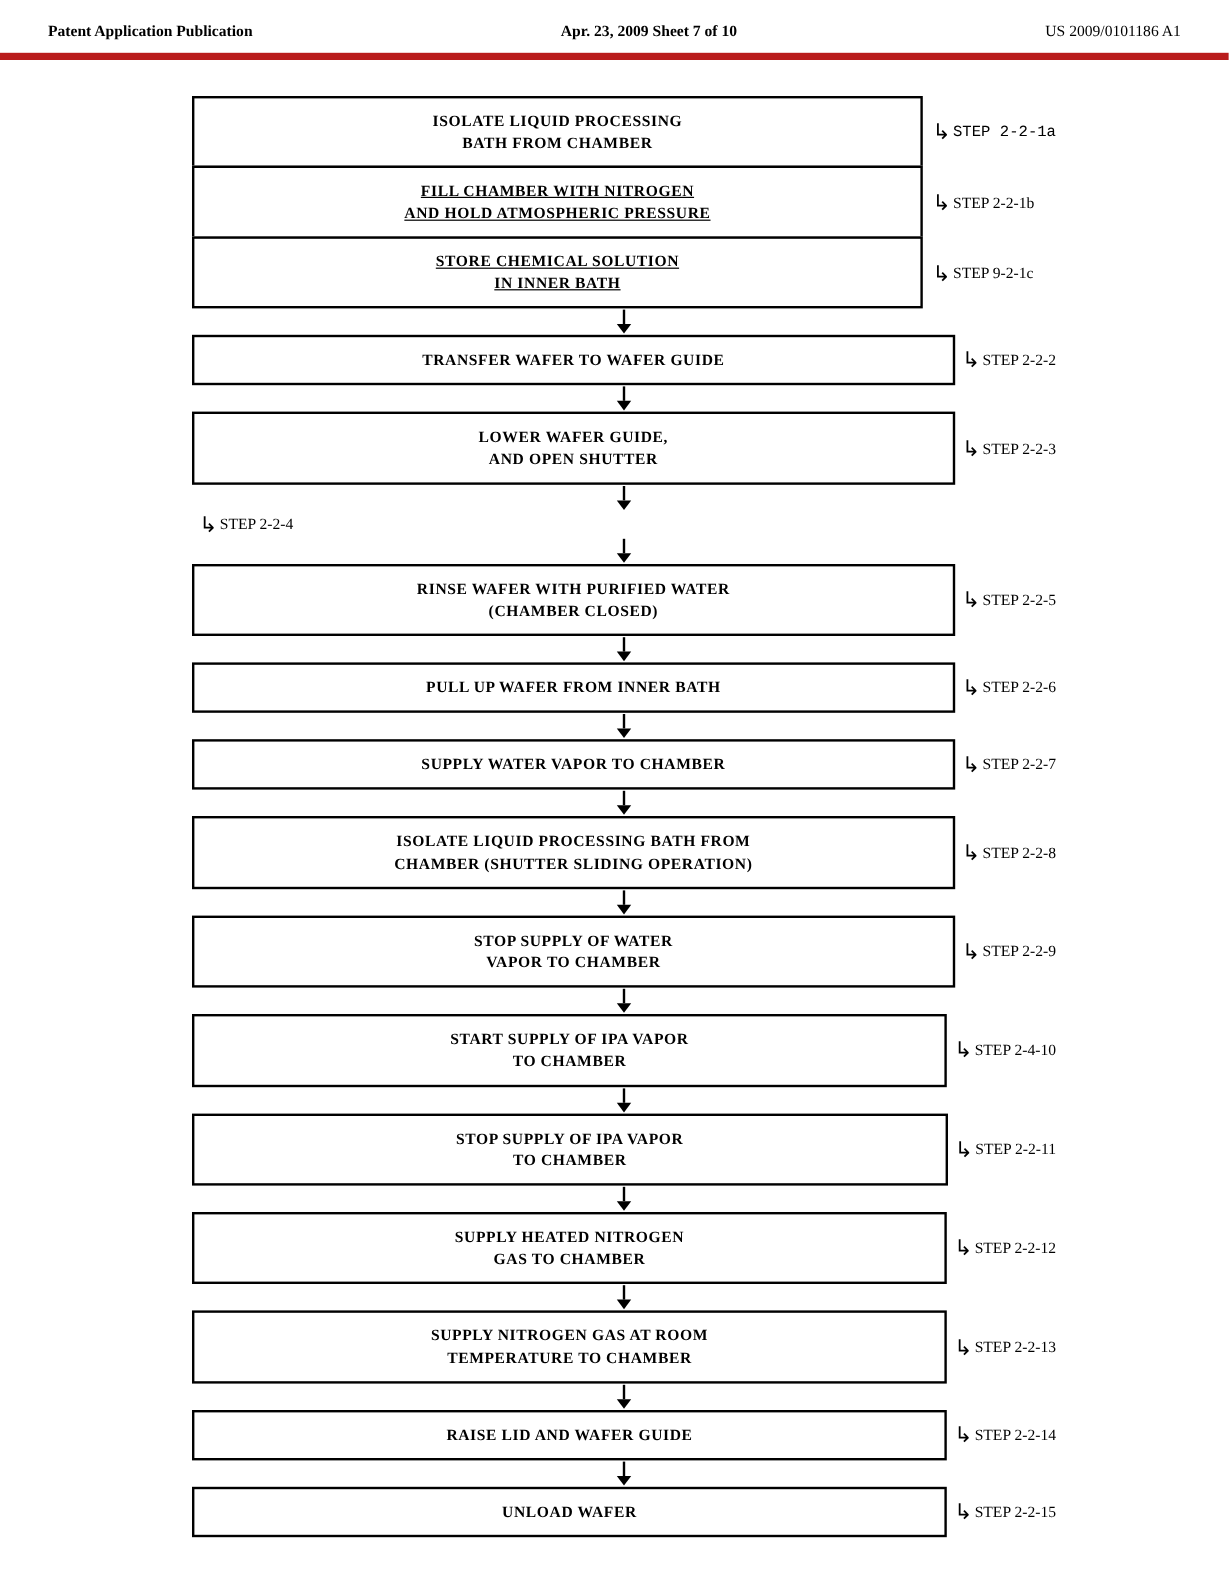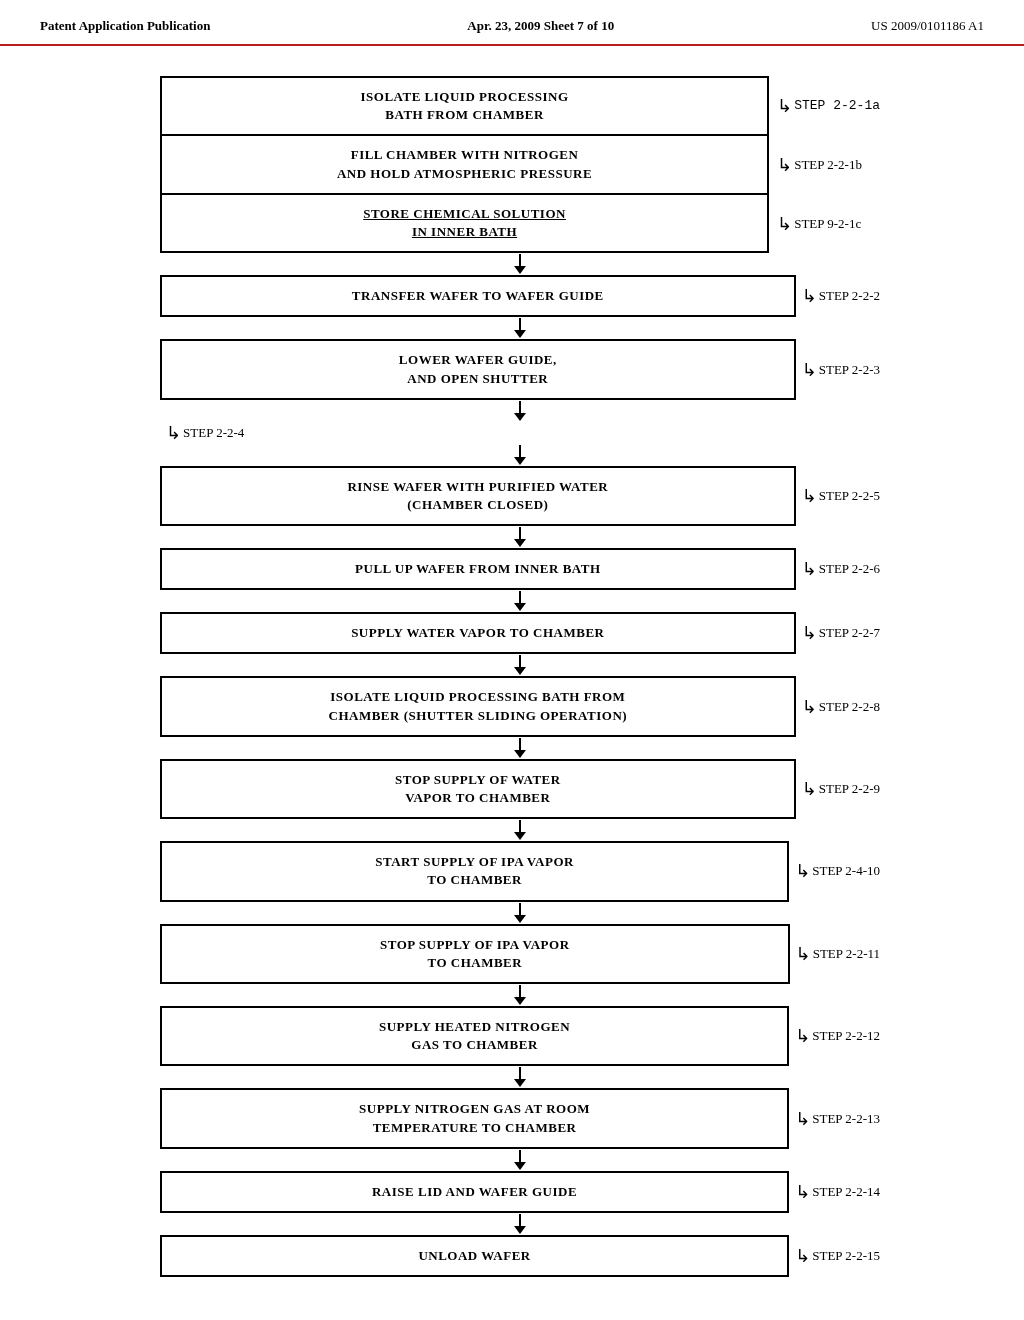--- a/index.html
+++ b/index.html
@@ -9,21 +9,21 @@
       width: 1024px;
       min-height: 1320px;
       position: relative;
     }
 
     .page-header {
       display: flex;
       justify-content: space-between;
       align-items: center;
       padding: 18px 40px 10px 40px;
-      border-bottom: 2px solid #b91c1c;
+      border-bottom: 6px solid #b91c1c;
       font-size: 13px;
       text-align: center;
     }
 
     .page-header-left {
       font-weight: bold;
     }
 
     .page-header-center {
       font-weight: bold;
@@ -127,21 +127,21 @@
 
   <div class="bracket-group-container">
     <div class="bracket-steps-col">
 
       <div class="step-row" style="width:100%;">
         <div class="step-box-wrapper">
           <div class="step-box">ISOLATE LIQUID PROCESSING<br>BATH FROM CHAMBER</div>
         </div>
       </div>
 
-      <div class="step-row" style="width:100%; margin-top:-2px;">
+      <div class="step-row" style="width:100%; margin-top:-2px;text-decoration:underline;">
         <div class="step-box-wrapper">
           <div class="step-box">FILL CHAMBER WITH NITROGEN<br>AND HOLD ATMOSPHERIC PRESSURE</div>
         </div>
       </div>
 
       <div class="step-row" style="width:100%; margin-top:-2px;text-decoration:underline;">
         <div class="step-box-wrapper">
           <div class="step-box">STORE CHEMICAL SOLUTION<br>IN INNER BATH</div>
         </div>
       </div>

